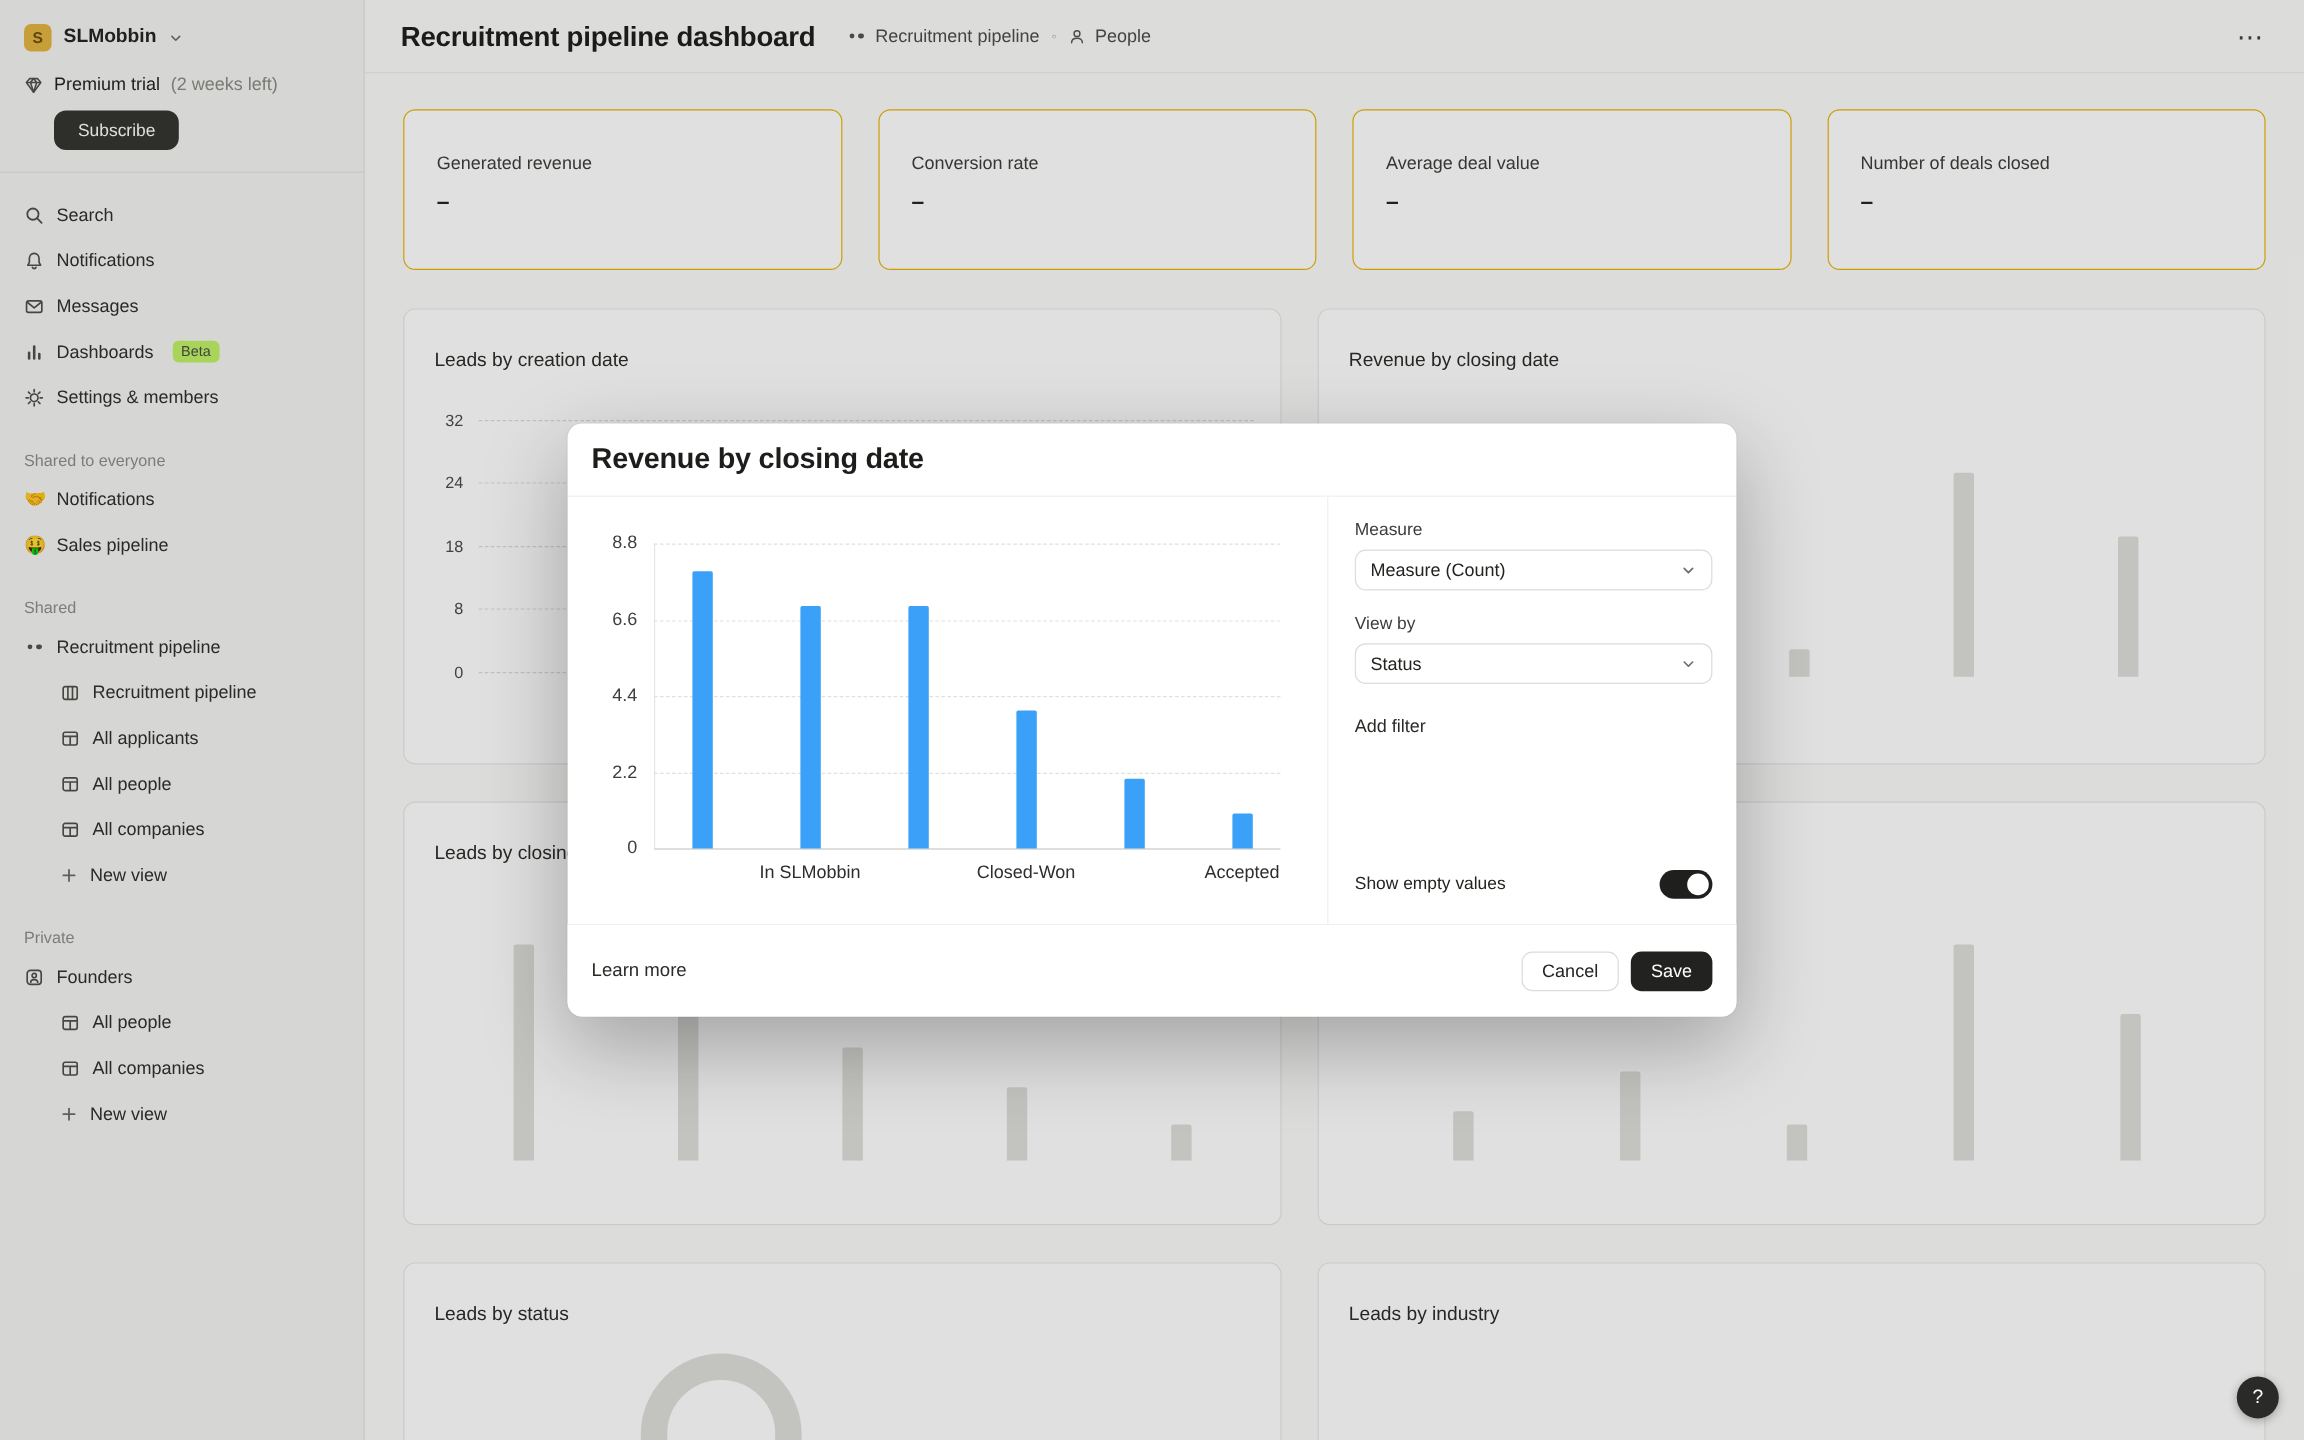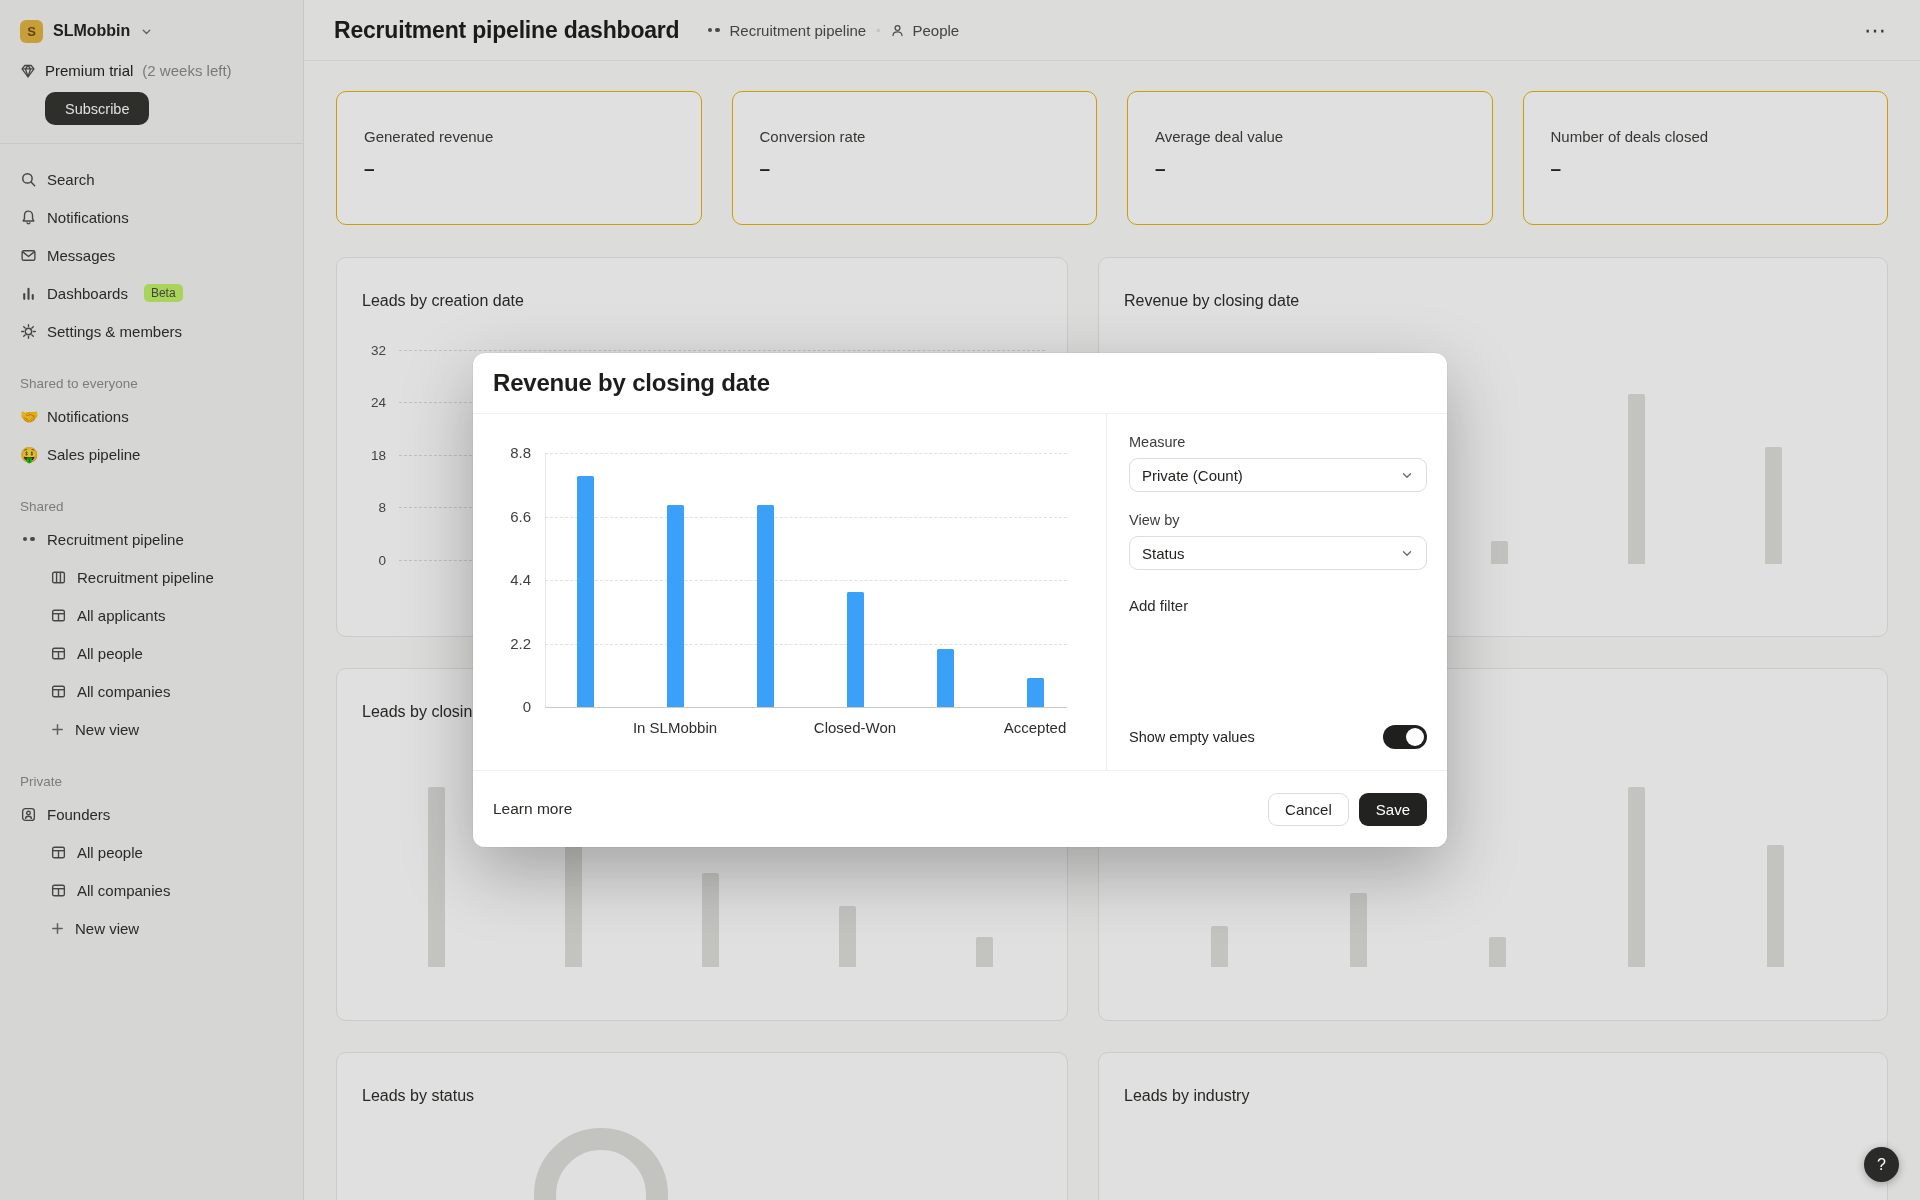--- a/index.html
+++ b/index.html
@@ -385,21 +385,21 @@
           <div class="chart-bar" style="left: 349.5px; top: 178px; width: 17px; height: 115px; background: rgb(59, 160, 247);"></div>
           <div class="chart-bar" style="left: 439.5px; top: 235px; width: 17px; height: 58px; background: rgb(59, 160, 247);"></div>
           <div class="chart-bar" style="left: 529.5px; top: 264px; width: 17px; height: 29px; background: rgb(59, 160, 247);"></div>
           <div class="chart-xlabel" style="left: 108px;">In SLMobbin</div>
           <div class="chart-xlabel" style="left: 288px;">Closed-Won</div>
           <div class="chart-xlabel" style="left: 468px;">Accepted</div>
         </div>
       <div class="modal-side">
         <div class="field-label">Measure</div>
         <div class="select">
-          <span>Private (Count)</span>
+          <span>Measure (Count)</span>
           <svg width="14" height="14" viewBox="0 0 16 16" fill="none" stroke="#6b6b67" stroke-width="1.6" stroke-linecap="round" stroke-linejoin="round">
               <polyline points="4,6.5 8,10.5 12,6.5"></polyline>
             </svg>
         </div>
         <div class="field-label second">View by</div>
         <div class="select">
           <span>Status</span>
           <svg width="14" height="14" viewBox="0 0 16 16" fill="none" stroke="#6b6b67" stroke-width="1.6" stroke-linecap="round" stroke-linejoin="round">
               <polyline points="4,6.5 8,10.5 12,6.5"></polyline>
             </svg>

